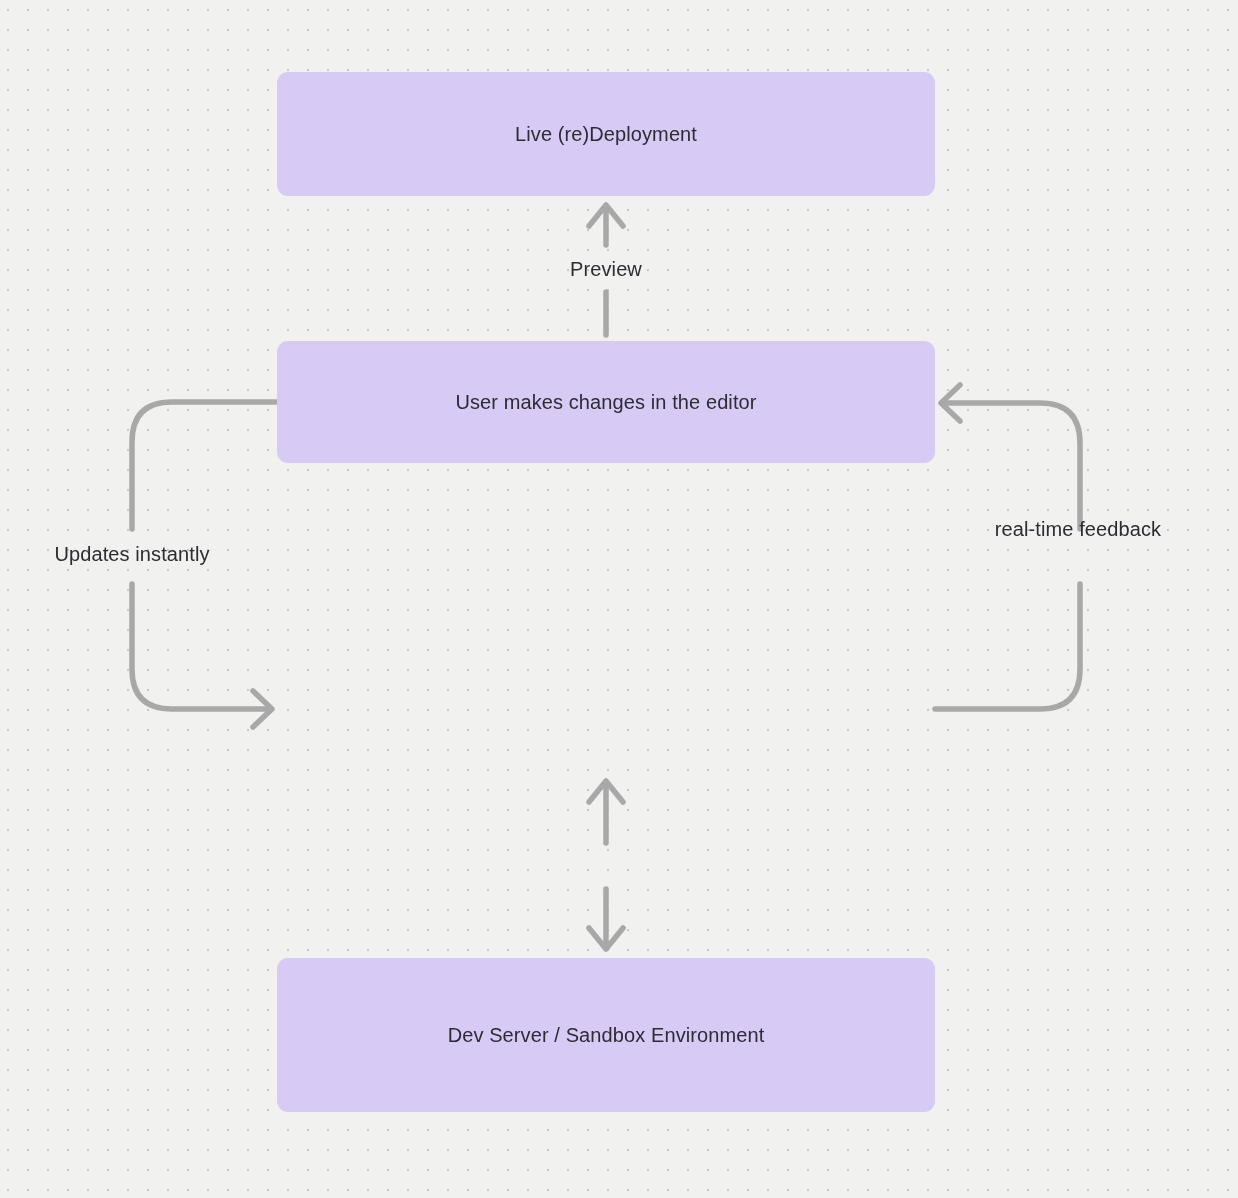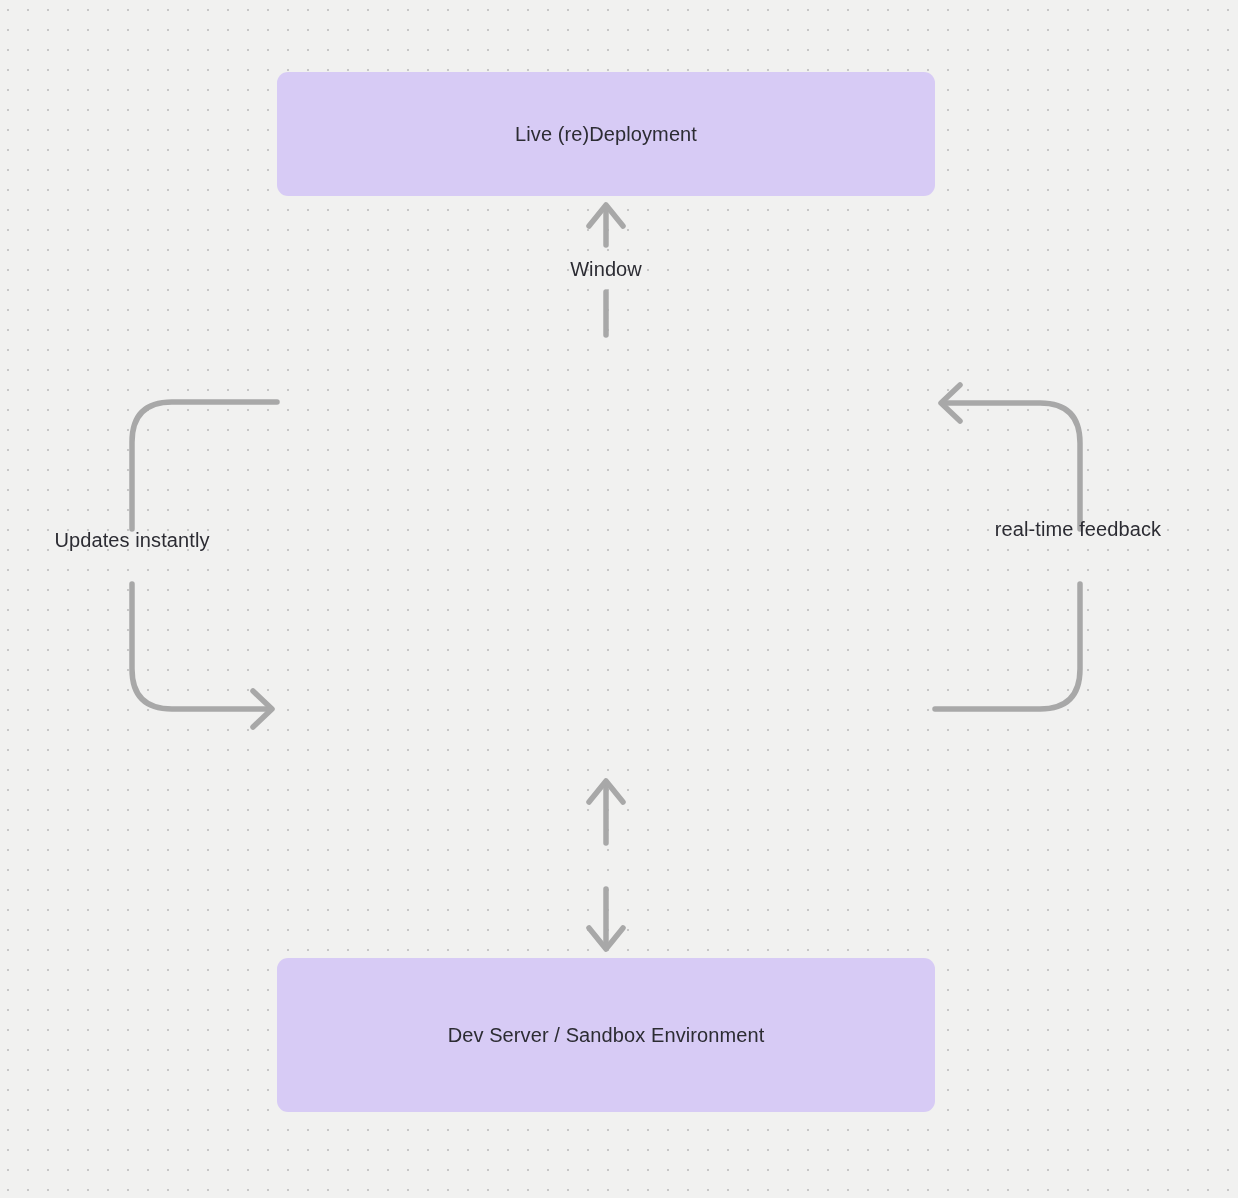--- a/index.html
+++ b/index.html
@@ -52,21 +52,21 @@
   .node-dev      { top: 958px; height: 154px; }
   .edge-label {
     position: absolute;
     transform: translate(-50%, -50%);
     white-space: nowrap;
     font-size: 20px;
     color: #2c2c33;
     letter-spacing: 0.1px;
   }
   .label-publish  { left: 606px;  top: 269px; }
-  .label-updates  { left: 132px;  top: 540px; }
+  .label-updates  { left: 132px;  top: 554px; }
   .label-realtime { left: 1078px; top: 529px; }
   .label-spunup   { left: 606px;  top: 866px; }
 </style>
 </head>
 <body>
 
 <div class="canvas">
 
   <svg class="arrow-layer" viewBox="0 0 1238 1198">
 
@@ -93,23 +93,26 @@
       <path d="M589 802 L606 781 L623 802"></path>
       <path d="M606 889 V945"></path>
       <path d="M589 928 L606 949 L623 928"></path>
     </g>
   </svg>
 
   <div class="node node-live">
     <span>Live (re)Deployment</span>
   </div>
 
+  <div class="node node-editor">
+    <span>User makes changes in the editor</span>
+  </div>
 
 
   <div class="node node-dev">
     <span>Dev Server / Sandbox Environment</span>
   </div>
 
-  <div class="edge-label label-publish">Window</div>
+  <div class="edge-label label-publish">Preview</div>
   <div class="edge-label label-updates">Updates instantly</div>
   <div class="edge-label label-realtime">real-time feedback</div>
 
 </div>
 
 </body></html>

